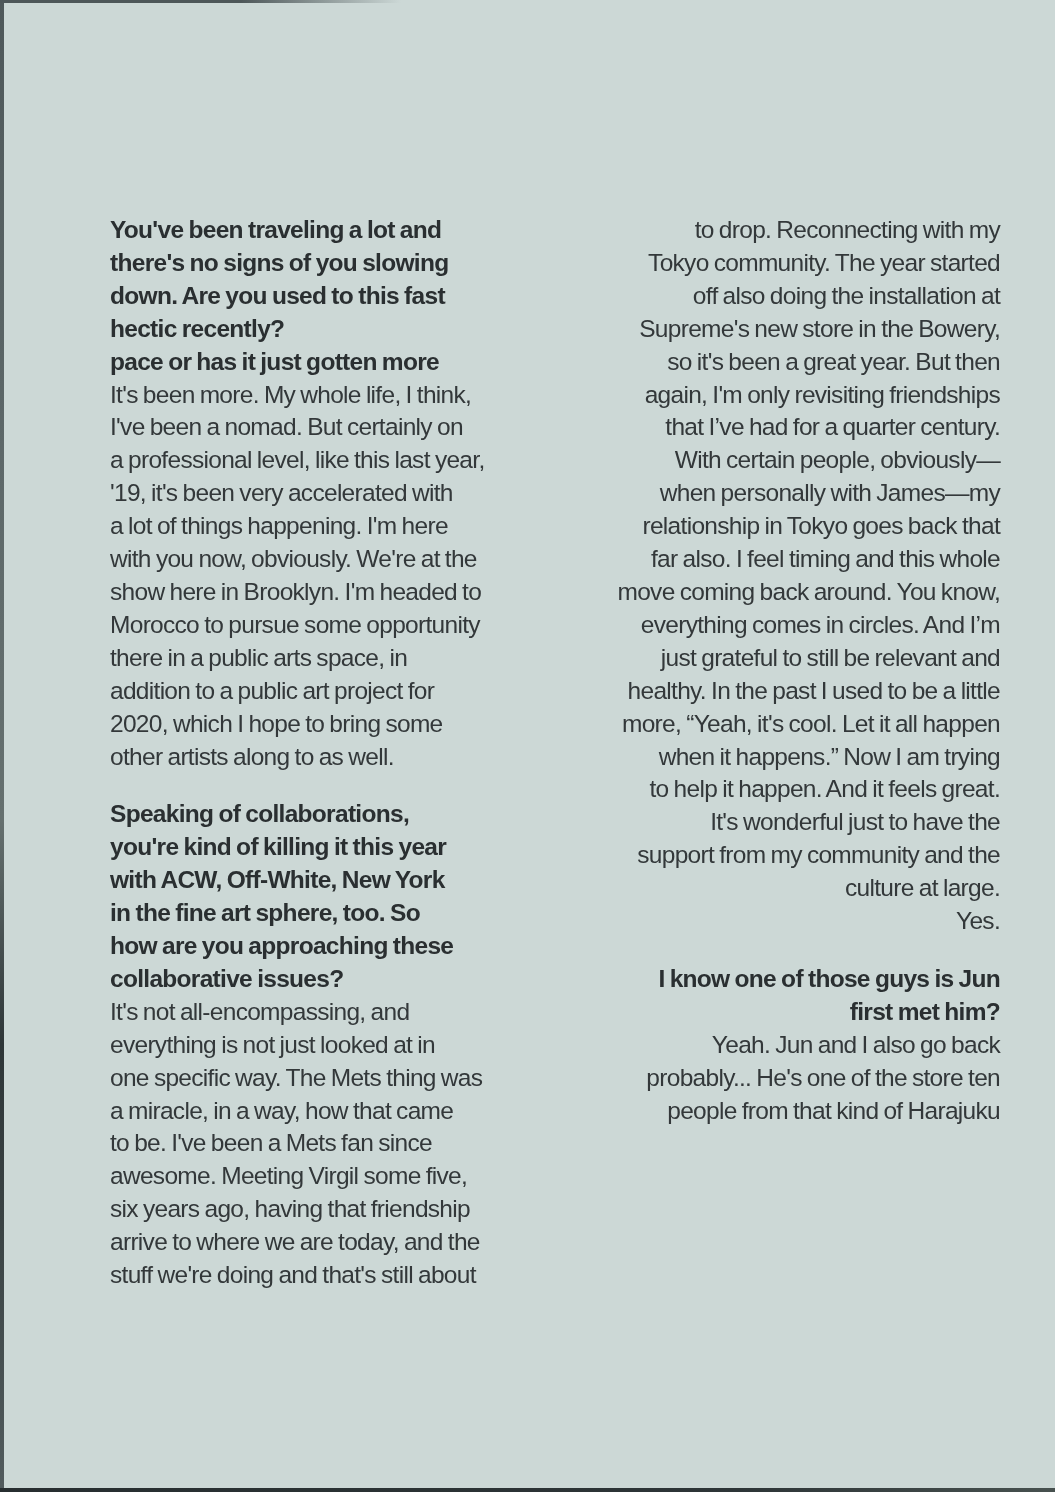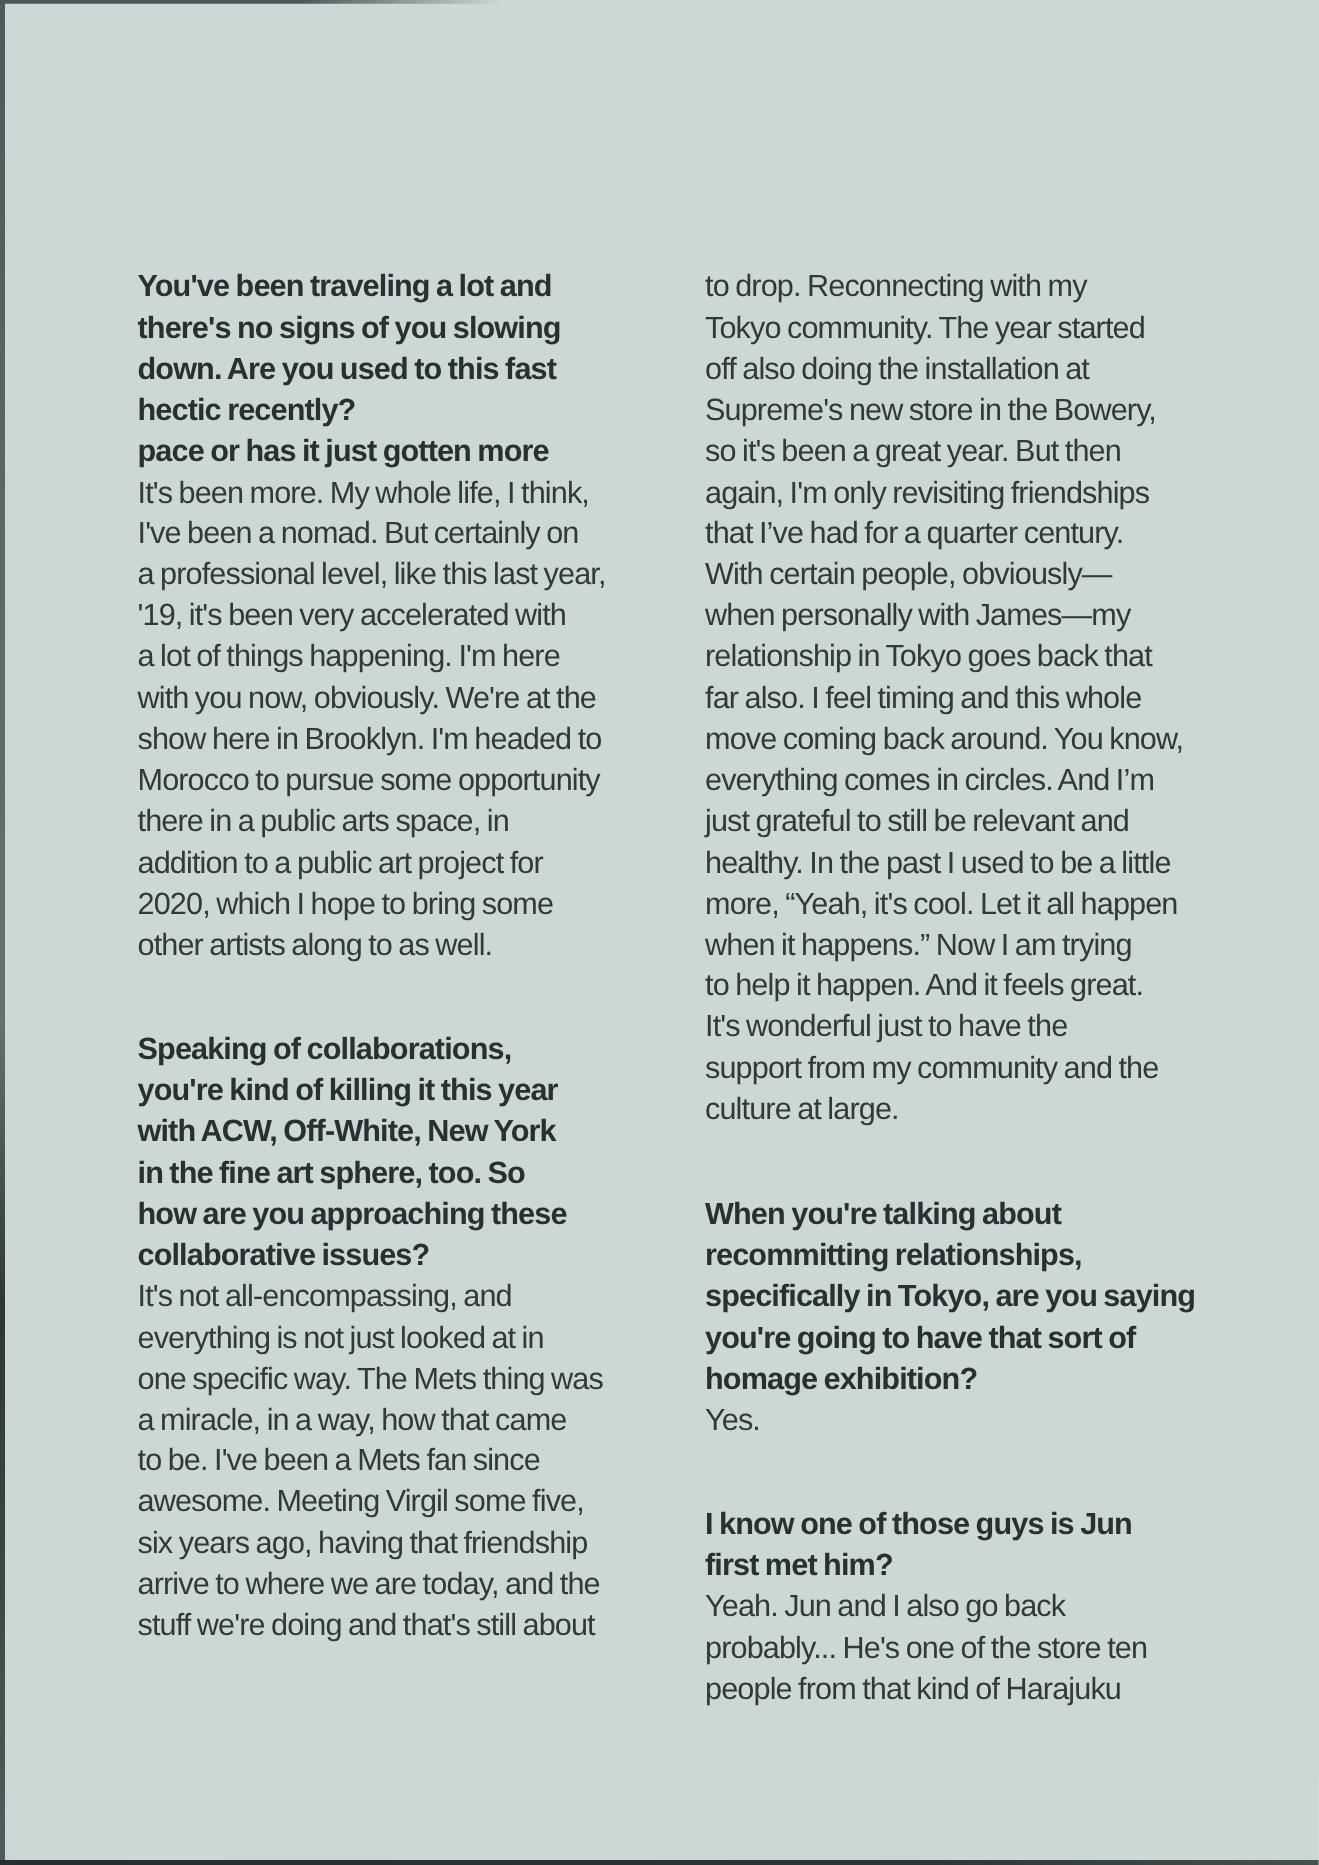--- a/index.html
+++ b/index.html
@@ -44,34 +44,34 @@
     position: absolute;
     left: 110px;
     top: 214px;
     width: 890px;
     display: flex;
   }
   .column {
     width: 436px;
     flex: 0 0 436px;
   }
-  .column + .column { margin-left: 18px; }
+  .column + .column { margin-left: 18px; text-align: right; }
   .line {
     font-size: 24.5px;
     line-height: 32.9px;
     letter-spacing: -0.7px;
     word-spacing: -1px;
     white-space: nowrap;
     color: var(--text);
   }
   .block.question .line {
     font-weight: 700;
     color: var(--qtext);
   }
-  .block.question { margin-top: 51px; }
+  .block.question { margin-top: 25px; }
   .column .block:first-child { margin-top: 0; }
 </style>
 </head>
 <body>
 
 <div class="page">
   <div class="edge-left"></div>
   <div class="edge-top"></div>
   <div class="edge-bottom"></div>
   <div class="columns">
@@ -134,27 +134,20 @@
           <div class="line">everything comes in circles. And I’m</div>
           <div class="line">just grateful to still be relevant and</div>
           <div class="line">healthy. In the past I used to be a little</div>
           <div class="line">more, “Yeah, it's cool. Let it all happen</div>
           <div class="line">when it happens.” Now I am trying</div>
           <div class="line">to help it happen. And it feels great.</div>
           <div class="line">It's wonderful just to have the</div>
           <div class="line">support from my community and the</div>
           <div class="line">culture at large.</div>
         </div>
-        <div class="block question">
-          <div class="line">When you're talking about</div>
-          <div class="line">recommitting relationships,</div>
-          <div class="line">specifically in Tokyo, are you saying</div>
-          <div class="line">you're going to have that sort of</div>
-          <div class="line">homage exhibition?</div>
-        </div>
         <div class="block answer">
           <div class="line">Yes.</div>
         </div>
         <div class="block question">
           <div class="line">I know one of those guys is Jun</div>
           <div class="line">first met him?</div>
         </div>
         <div class="block answer">
           <div class="line">Yeah. Jun and I also go back</div>
           <div class="line">probably... He's one of the store ten</div>

